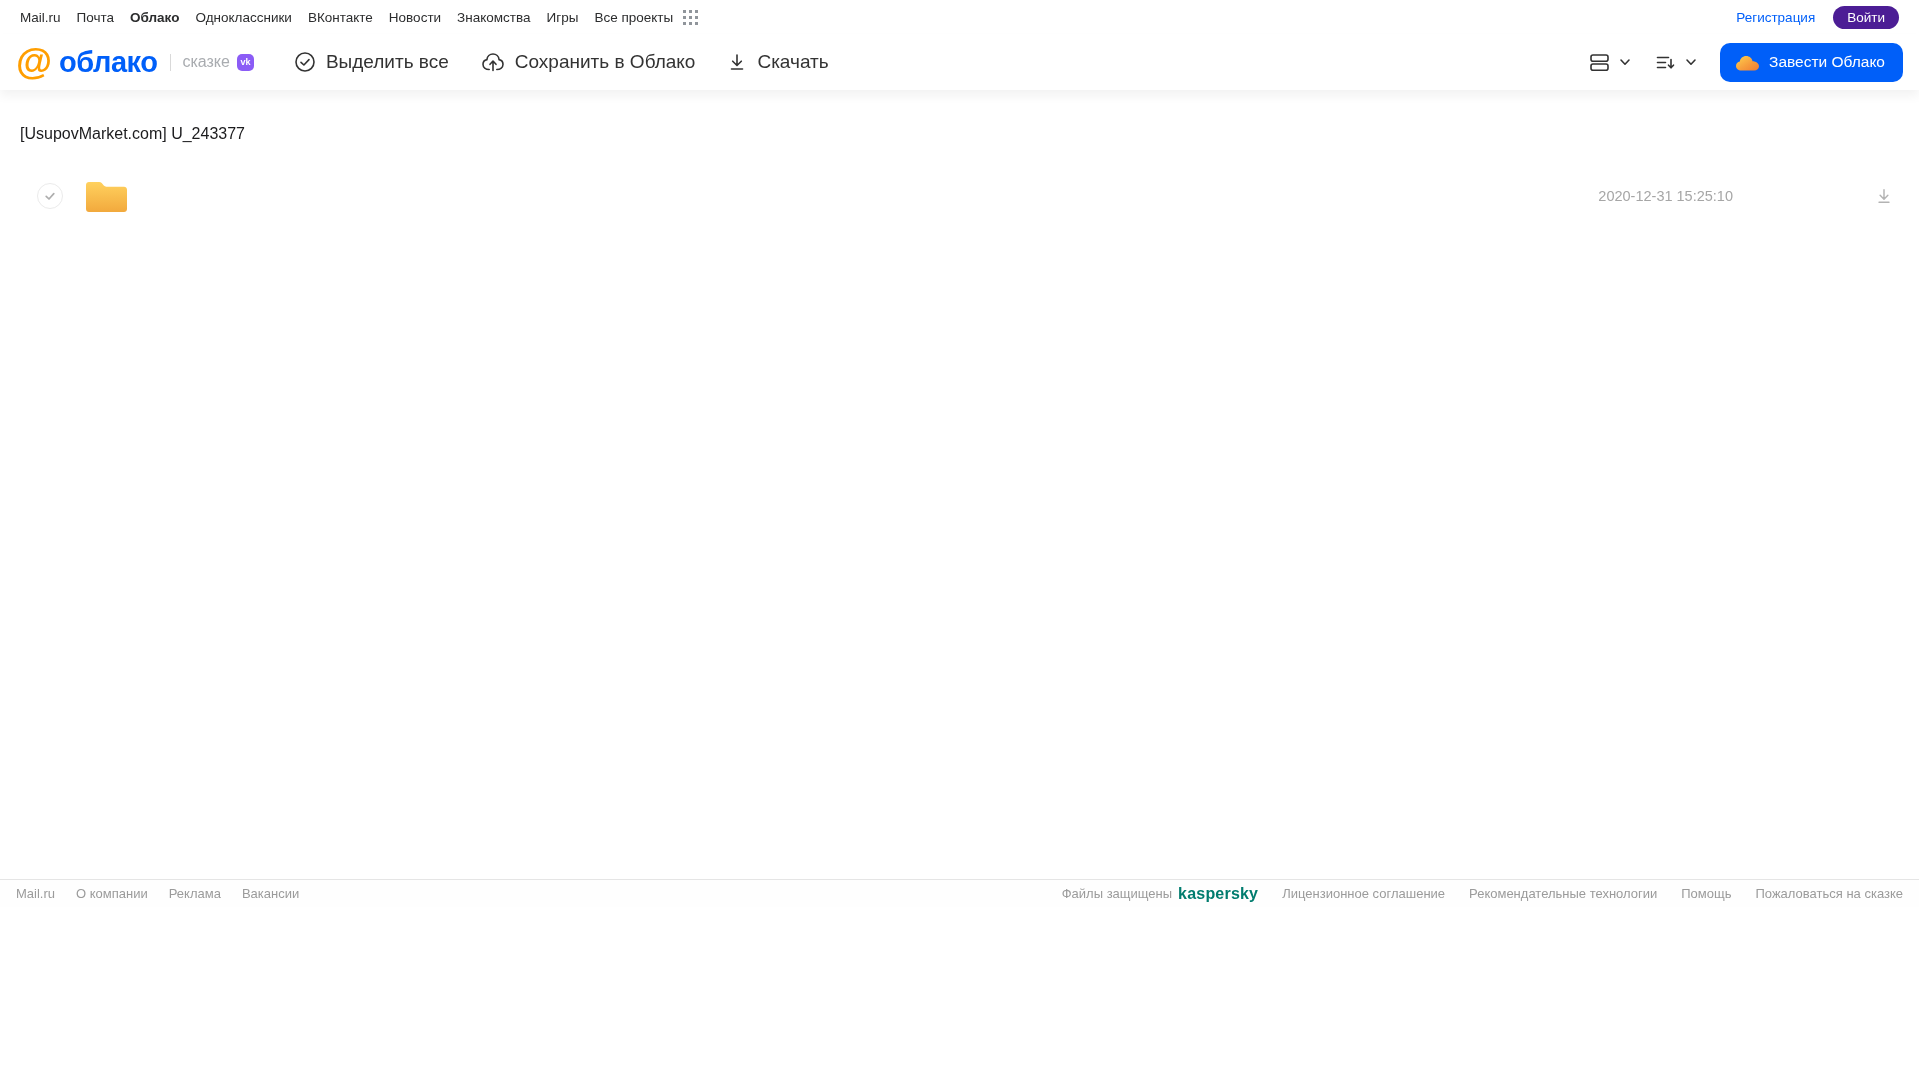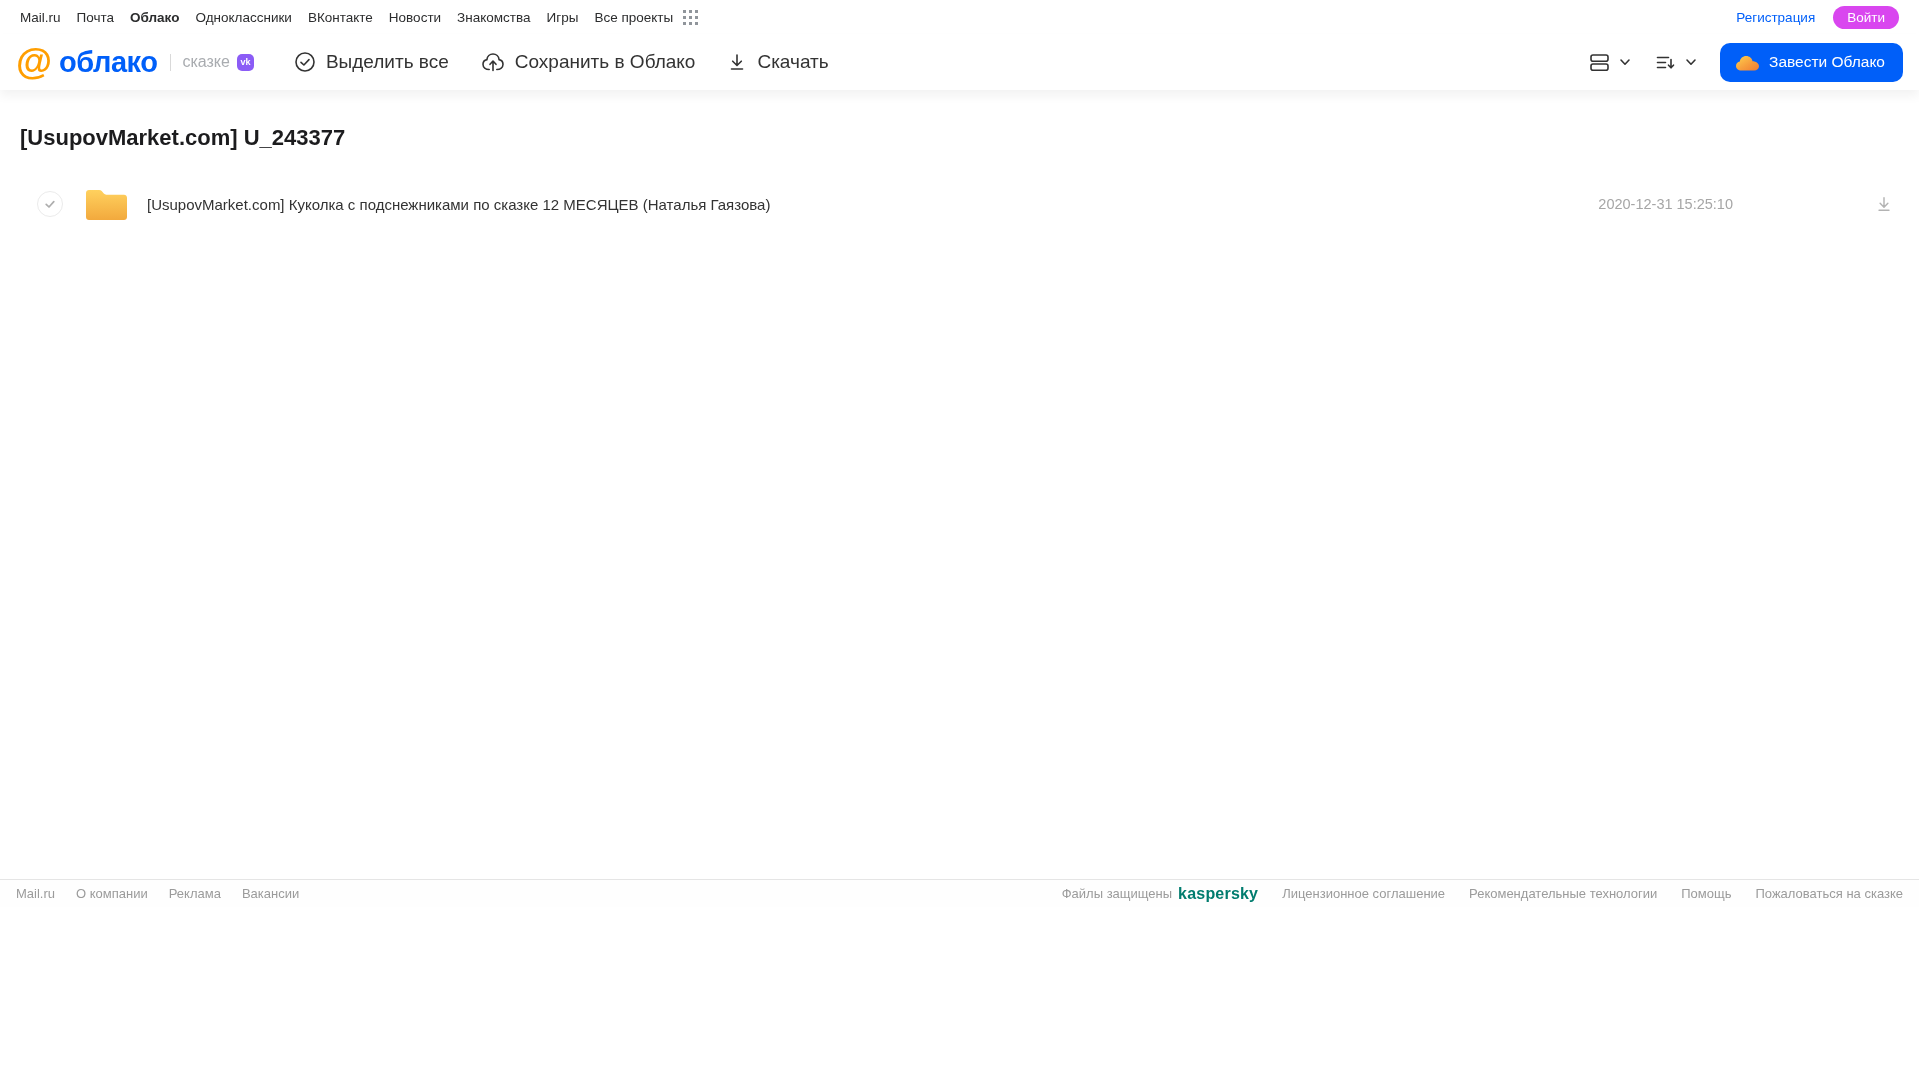--- a/index.html
+++ b/index.html
@@ -6,21 +6,21 @@
   html,body { width:1919px; height:1079px; background:#fff; font-family:"Liberation Sans", sans-serif; color:#2c2d2e; overflow:hidden; }
   .page { position:relative; width:1919px; height:907px; background:#fff; }
 
   
   .portal-nav { display:flex; align-items:center; height:34px; padding:0 20px; font-size:13.5px; }
   .portal-nav .pnav-link { margin-right:16px; color:#2c2d2e; cursor:pointer; text-decoration:none; }
   .portal-nav .pnav-link.current { font-weight:bold; }
   .portal-nav .grid-icon { display:inline-flex; margin-left:2px; cursor:pointer; }
   .portal-nav .spacer { flex:1; }
   .pnav-reg { color:#005ff9; margin-right:18px; cursor:pointer; font-size:13.5px; }
-  .pnav-login { background:#d946ef; color:#fff; border:none; border-radius:14px; padding:4px 14px; font-size:13.5px; cursor:pointer; font-family:inherit; }
+  .pnav-login { background:#4c1d95; color:#fff; border:none; border-radius:14px; padding:4px 14px; font-size:13.5px; cursor:pointer; font-family:inherit; }
 
   
   .header { display:flex; align-items:center; height:56px; padding:0 16px; position:relative; background:#fff; box-shadow:0 6px 10px rgba(0,0,0,0.05); }
   .logo { display:flex; align-items:center; cursor:pointer; }
   .logo-at { color:#ff9e00; font-size:37px; font-weight:bold; line-height:34px; margin-right:7px; }
   .logo-text { color:#005ff9; font-size:29px; font-weight:bold; letter-spacing:-0.5px; }
   .logo-divider { width:1px; height:17px; background:#d9d9d9; margin:0 11px 0 13px; }
   .logo-project { color:#a9acb0; font-size:16px; margin-right:7px; }
   .vk-badge { display:inline-flex; align-items:center; justify-content:center; width:17px; height:17px; border-radius:5px; background:#8b5cf6; color:#fff; font-size:9px; font-weight:bold; }
 
@@ -30,21 +30,21 @@
 
   .header-right { margin-left:auto; display:flex; align-items:center; }
   .hr-group { display:flex; align-items:center; margin-right:22px; cursor:pointer; }
   .hr-group .gicon { display:inline-flex; }
   .hr-group .chev { display:inline-flex; margin-left:7px; }
   .create-btn { display:flex; align-items:center; background:#005ff9; color:#fff; border:none; border-radius:10px; padding:10px 18px 10px 15px; font-size:15.5px; cursor:pointer; font-family:inherit; }
   .create-btn .cicon { display:inline-flex; margin-right:9px; }
 
   
   .main { padding:0 26px 0 20px; }
-  .page-title { margin-top:35px; font-size:22px; font-weight:700; color:#1c1c1e; }
+  .page-title { margin-top:35px; font-size:16px; font-weight:400; color:#1c1c1e; }
   .file-row { display:flex; align-items:center; margin-top:31px; padding-left:17px; height:44px; }
   .row-checkbox { width:26px; height:26px; border-radius:50%; border:1px solid #ebebeb; background:#fff; display:flex; align-items:center; justify-content:center; cursor:pointer; flex:0 0 auto; }
   .row-folder { display:inline-flex; margin-left:21px; cursor:pointer; flex:0 0 auto; }
   .row-name { margin-left:18px; font-size:15px; color:#333; cursor:pointer; }
   .row-date { margin-left:auto; font-size:14.5px; color:#a6a6a6; }
   .row-download { display:inline-flex; margin-left:142px; cursor:pointer; }
 
   
   .footer { position:absolute; left:0; right:0; bottom:0; height:28px; border-top:1px solid #e5e5e5; background:#fefefe; display:flex; align-items:center; padding:0 16px; font-size:13px; color:#9b9b9b; }
   .footer .f-link { margin-right:21px; cursor:pointer; }
@@ -183,21 +183,20 @@
         <svg width="45" height="39" viewBox="0 0 45 39">
             <defs>
               <linearGradient id="fg" x1="0" y1="0" x2="0" y2="1">
                 <stop offset="0" stop-color="#ffd15e"></stop>
                 <stop offset="1" stop-color="#f2a93d"></stop>
               </linearGradient>
             </defs>
             <path d="M2 8 C2 6.3 3.3 5 5 5 H15.2 C16.2 5 17.1 5.4 17.7 6.1 L19.8 8.6 C20.4 9.3 21.3 9.7 22.3 9.7 H40 C41.7 9.7 43 11 43 12.7 V32 C43 33.7 41.7 35 40 35 H5 C3.3 35 2 33.7 2 32 Z" fill="url(#fg)"></path>
           </svg>
       </span>
-      <a class="row-name">[UsupovMarket.com] Куколка с подснежниками по сказке 12 МЕСЯЦЕВ (Наталья Гаязова)</a>
       <span class="row-date">2020-12-31 15:25:10</span>
       <span class="row-download">
         <svg width="18" height="18" viewBox="0 0 20 20">
             <path d="M10 3 L10 13 M5.7 9.2 L10 13.5 L14.3 9.2" stroke="#b3b3b3" stroke-width="1.6" fill="none" stroke-linecap="round" stroke-linejoin="round"></path>
             <path d="M4.5 17 L15.5 17" stroke="#b3b3b3" stroke-width="1.6" stroke-linecap="round"></path>
           </svg>
       </span>
     </div>
   </div>
 

